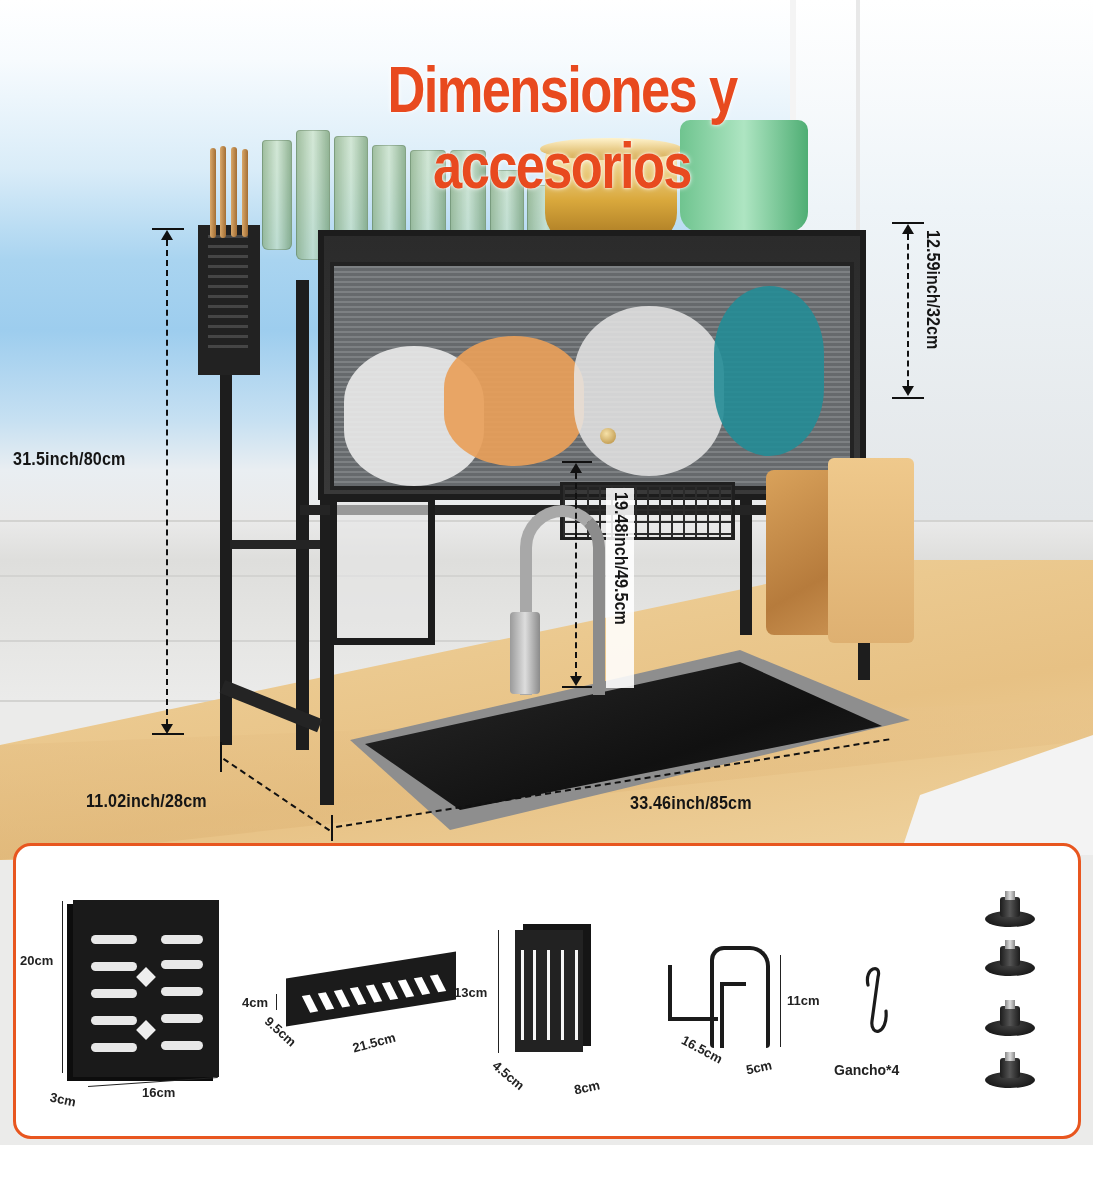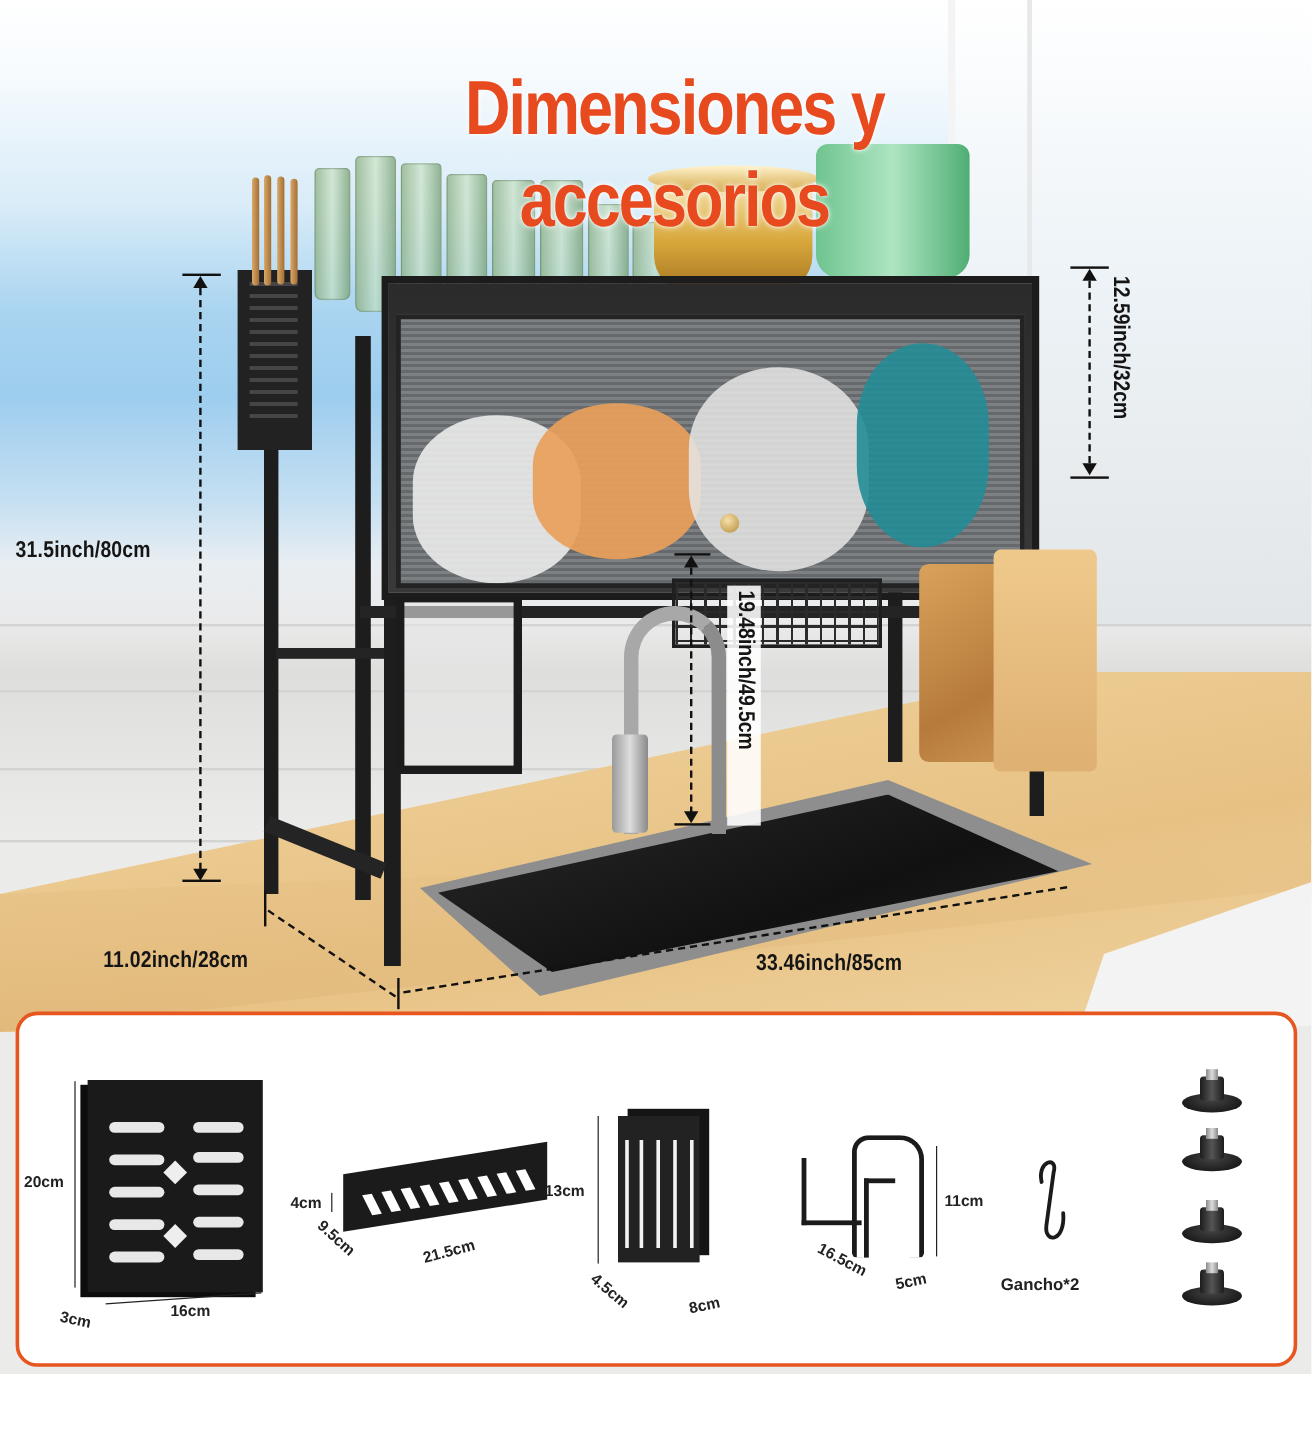--- a/index.html
+++ b/index.html
@@ -230,21 +230,21 @@
     <div class="slot" style="left:88px; top:87px; width:42px;"></div>
     <div class="slot" style="left:18px; top:116px; width:46px;"></div>
     <div class="slot" style="left:88px; top:114px; width:42px;"></div>
     <div class="slot" style="left:18px; top:143px; width:46px;"></div>
     <div class="slot" style="left:88px; top:141px; width:42px;"></div>
     <div class="diamond" style="left:66px; top:70px;"></div>
     <div class="diamond" style="left:66px; top:123px;"></div>
   </div>
   <div class="acc-arrow-v" style="left:62px; top:901px; height:172px;"></div>
   <div class="acc-arrow-h" style="left:88px; top:1086px; width:130px; transform:rotate(-4deg);"></div>
-  <div class="acc-label" style="left:20px; top:977px;">20cm</div>
+  <div class="acc-label" style="left:20px; top:953px;">20cm</div>
   <div class="acc-label" style="left:50px; top:1092px; transform:rotate(12deg);">3cm</div>
   <div class="acc-label" style="left:142px; top:1085px;">16cm</div>
 </div>
 
 <div class="acc">
   <div class="tray">
     <div class="tray-slot" style="left:20px;"></div>
     <div class="tray-slot" style="left:36px;"></div>
     <div class="tray-slot" style="left:52px;"></div>
     <div class="tray-slot" style="left:68px;"></div>
@@ -281,21 +281,21 @@
   <div class="acc-arrow-v" style="left:780px; top:955px; height:92px;"></div>
   <div class="acc-label" style="left:787px; top:993px;">11cm</div>
   <div class="acc-label" style="left:680px; top:1042px; transform:rotate(28deg);">16.5cm</div>
   <div class="acc-label" style="left:746px; top:1060px; transform:rotate(-12deg);">5cm</div>
 </div>
 
 <div class="acc">
   <svg class="s-hook" viewBox="0 0 28 75">
     <path d="M6 22 C2 4, 20 0, 16 14 L10 58 C8 74, 26 72, 24 48" fill="none" stroke="#1b1b1b" stroke-width="3.2" stroke-linecap="round"></path>
   </svg>
-  <div class="acc-label" style="left:834px; top:1062px; font-size:14px;">Gancho*2</div>
+  <div class="acc-label" style="left:834px; top:1062px; font-size:14px;">Gancho*4</div>
 </div>
 
 <div class="acc">
   <div class="foot" style="top:891px;">
       <div class="foot-base"></div>
       <div class="foot-stem"></div>
       <div class="foot-screw"></div>
     </div>
   <div class="foot" style="top:940px;">
       <div class="foot-base"></div>

